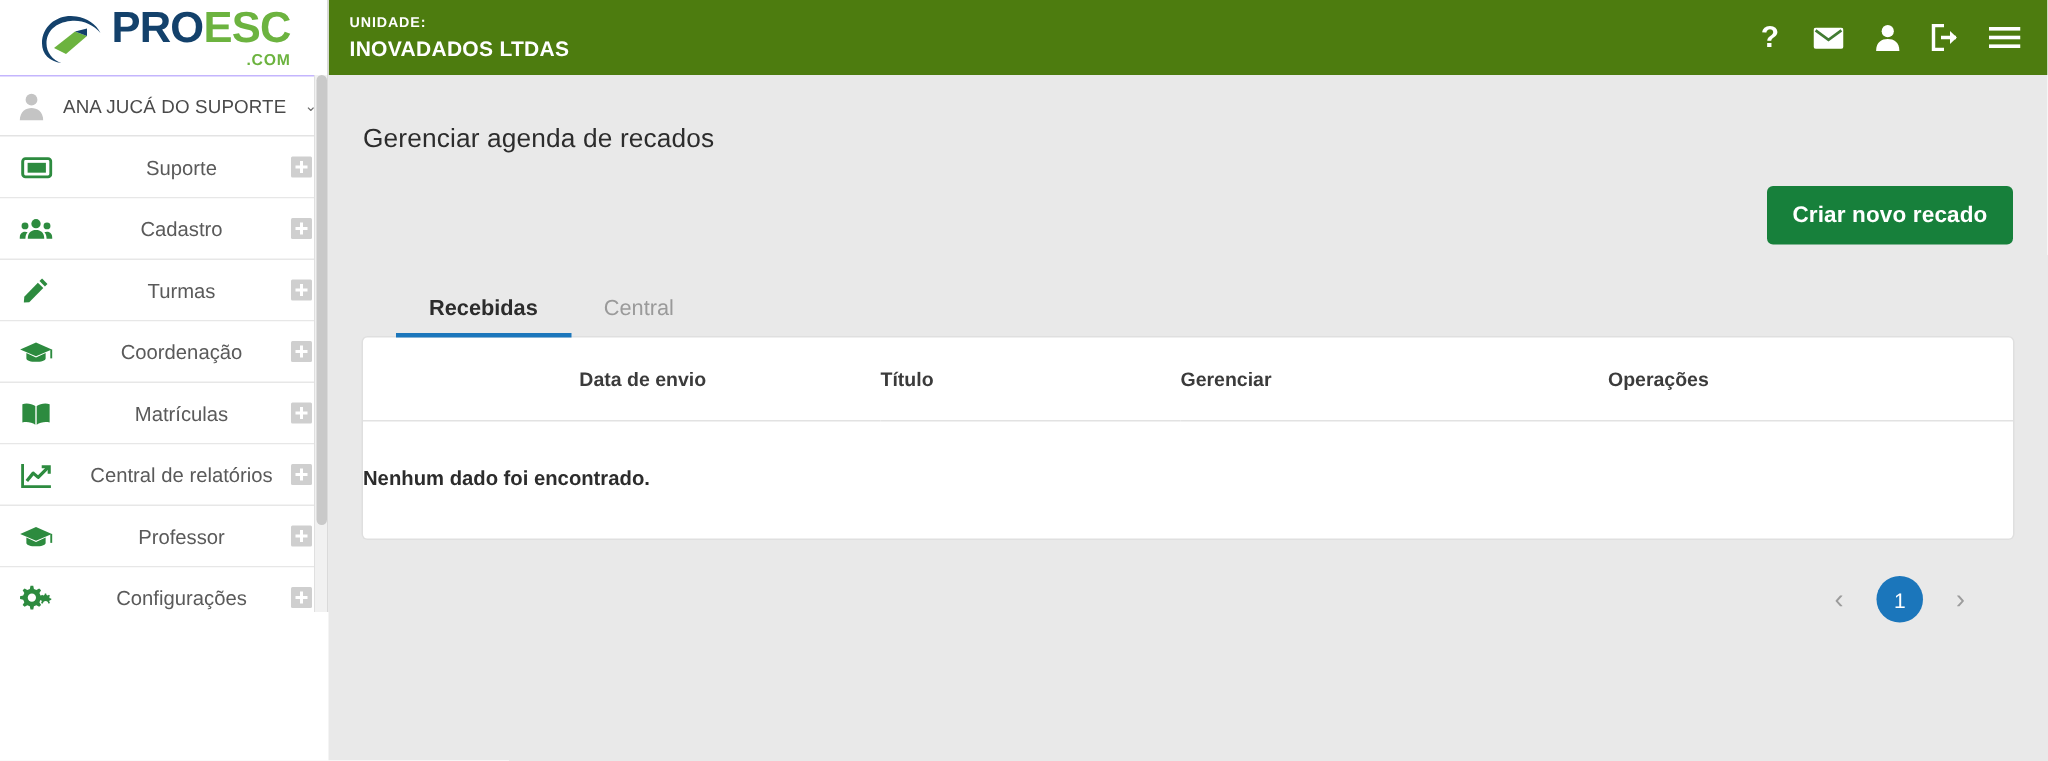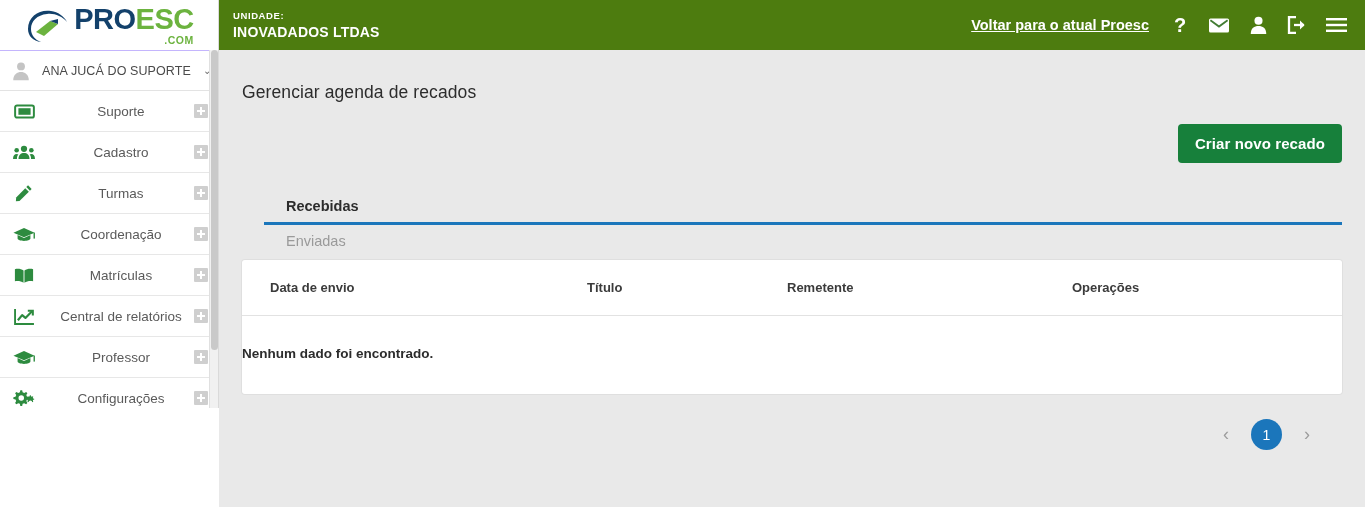--- a/index.html
+++ b/index.html
@@ -103,21 +103,21 @@
   .btn-row { display: flex; justify-content: flex-end; margin-top: 21px; }
   .btn-primary {
     background: #17803b; color: #fff;
     font-size: 15px; font-weight: bold;
     border: none; border-radius: 4px;
     padding: 11px 17px; cursor: pointer;
     letter-spacing: .1px;
   }
 
   .tabs {
-    display: flex; margin-top: 26px; padding-left: 22px; gap: 0px; flex-direction: column;
+    display: flex; margin-top: 26px; padding-left: 22px; gap: 0px;
   }
   .tab {
     font-size: 14.5px; padding: 9px 22px 10px 22px;
     cursor: pointer; color: #9a9a9a; position: relative;
   }
   .tab.active { color: #2c2c2c; font-weight: bold; }
   .tab.active::after {
     content: ""; position: absolute; left: 0; right: 0; bottom: -1px;
     height: 3px; background: #1b76bb;
   }
@@ -125,21 +125,21 @@
   .card {
     background: #ffffff; margin-top: 1px;
     border-radius: 3px;
     box-shadow: 0 0 0 1px rgba(0,0,0,0.04);
   }
   .table { width: 100%; border-collapse: collapse; }
   .table th {
     text-align: left; font-size: 13px; font-weight: bold; color: #3b3b3b;
     padding: 20px 0 20px 0; border-bottom: 1px solid #e2e2e2;
   }
-  .table th.c1 { padding-left: 28px; width: 345px; }
+  .table th.c1 { padding-left: 28px; width: 345px; text-align: center; }
   .table th.c2 { width: 200px; }
   .table th.c3 { width: 285px; }
   .table th.c4 { width: 270px; }
   .table td.empty {
     text-align: left; font-size: 13.5px; font-weight: bold; color: #2c2c2c;
     padding: 30px 0 33px 0;
   }
 
   .pagination {
     display: flex; justify-content: flex-end; align-items: center;
@@ -298,21 +298,20 @@
   </div>
 
   <div class="main">
 
     <div class="topbar">
       <div class="unit-block">
         <span class="unit-label">UNIDADE:</span>
         <span class="unit-name">INOVADADOS LTDAS</span>
       </div>
       <div class="topbar-right">
-        <span class="back-link">Voltar para o atual Proesc</span>
         <span class="tb-icon">
             <span class="qmark">?</span>
           </span>
         <span class="tb-icon">
           <svg width="20" height="15" viewBox="0 0 20 15">
               <rect x="0" y="0.5" width="20" height="14" rx="1.5" fill="#ffffff"></rect>
               <path d="M1.4 2.3 L10 8.6 L18.6 2.3" fill="none" stroke="#427c33" stroke-width="1.8"></path>
             </svg>
         </span>
         <span class="tb-icon">
@@ -341,30 +340,30 @@
     <div class="content">
 
       <h1 class="page-title">Gerenciar agenda de recados</h1>
 
       <div class="btn-row">
         <button class="btn-primary">Criar novo recado</button>
       </div>
 
       <div class="tabs">
         <div class="tab active">Recebidas</div>
-        <div class="tab">Enviadas</div>
+        <div class="tab">Central</div>
       </div>
 
       <div class="card">
         <table class="table">
           <thead>
             <tr>
               <th class="c1">Data de envio</th>
               <th class="c2">Título</th>
-              <th class="c3">Remetente</th>
+              <th class="c3">Gerenciar</th>
               <th class="c4">Operações</th>
             </tr>
           </thead>
           <tbody>
             <tr>
               <td class="empty" colspan="4">Nenhum dado foi encontrado.</td>
             </tr>
           </tbody>
         </table>
       </div>

